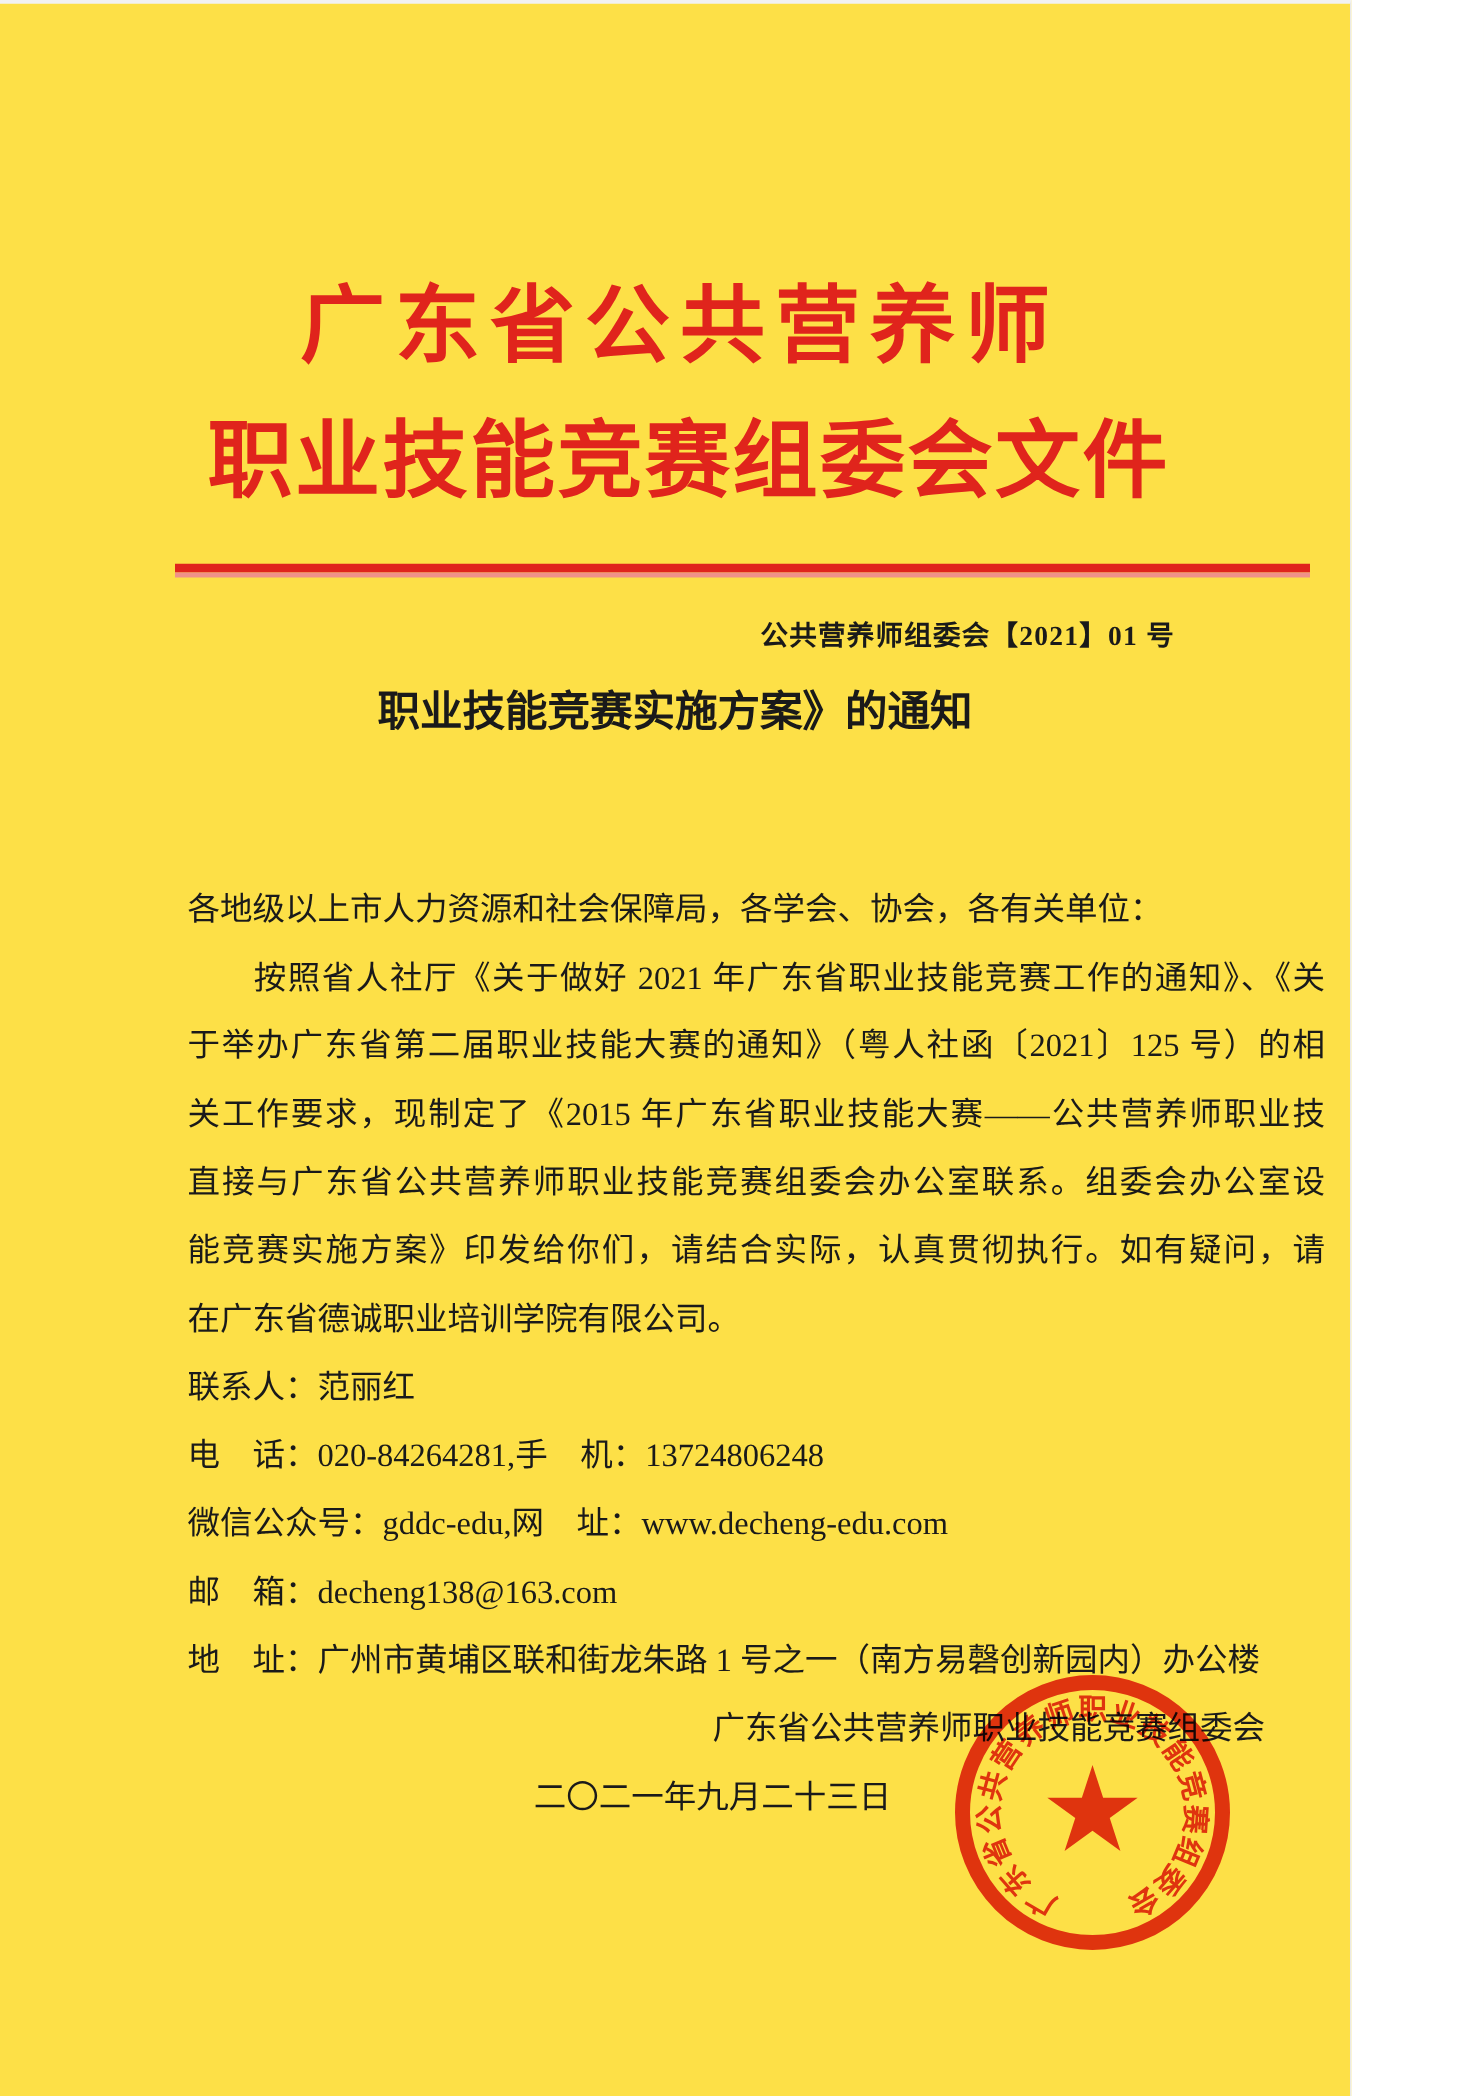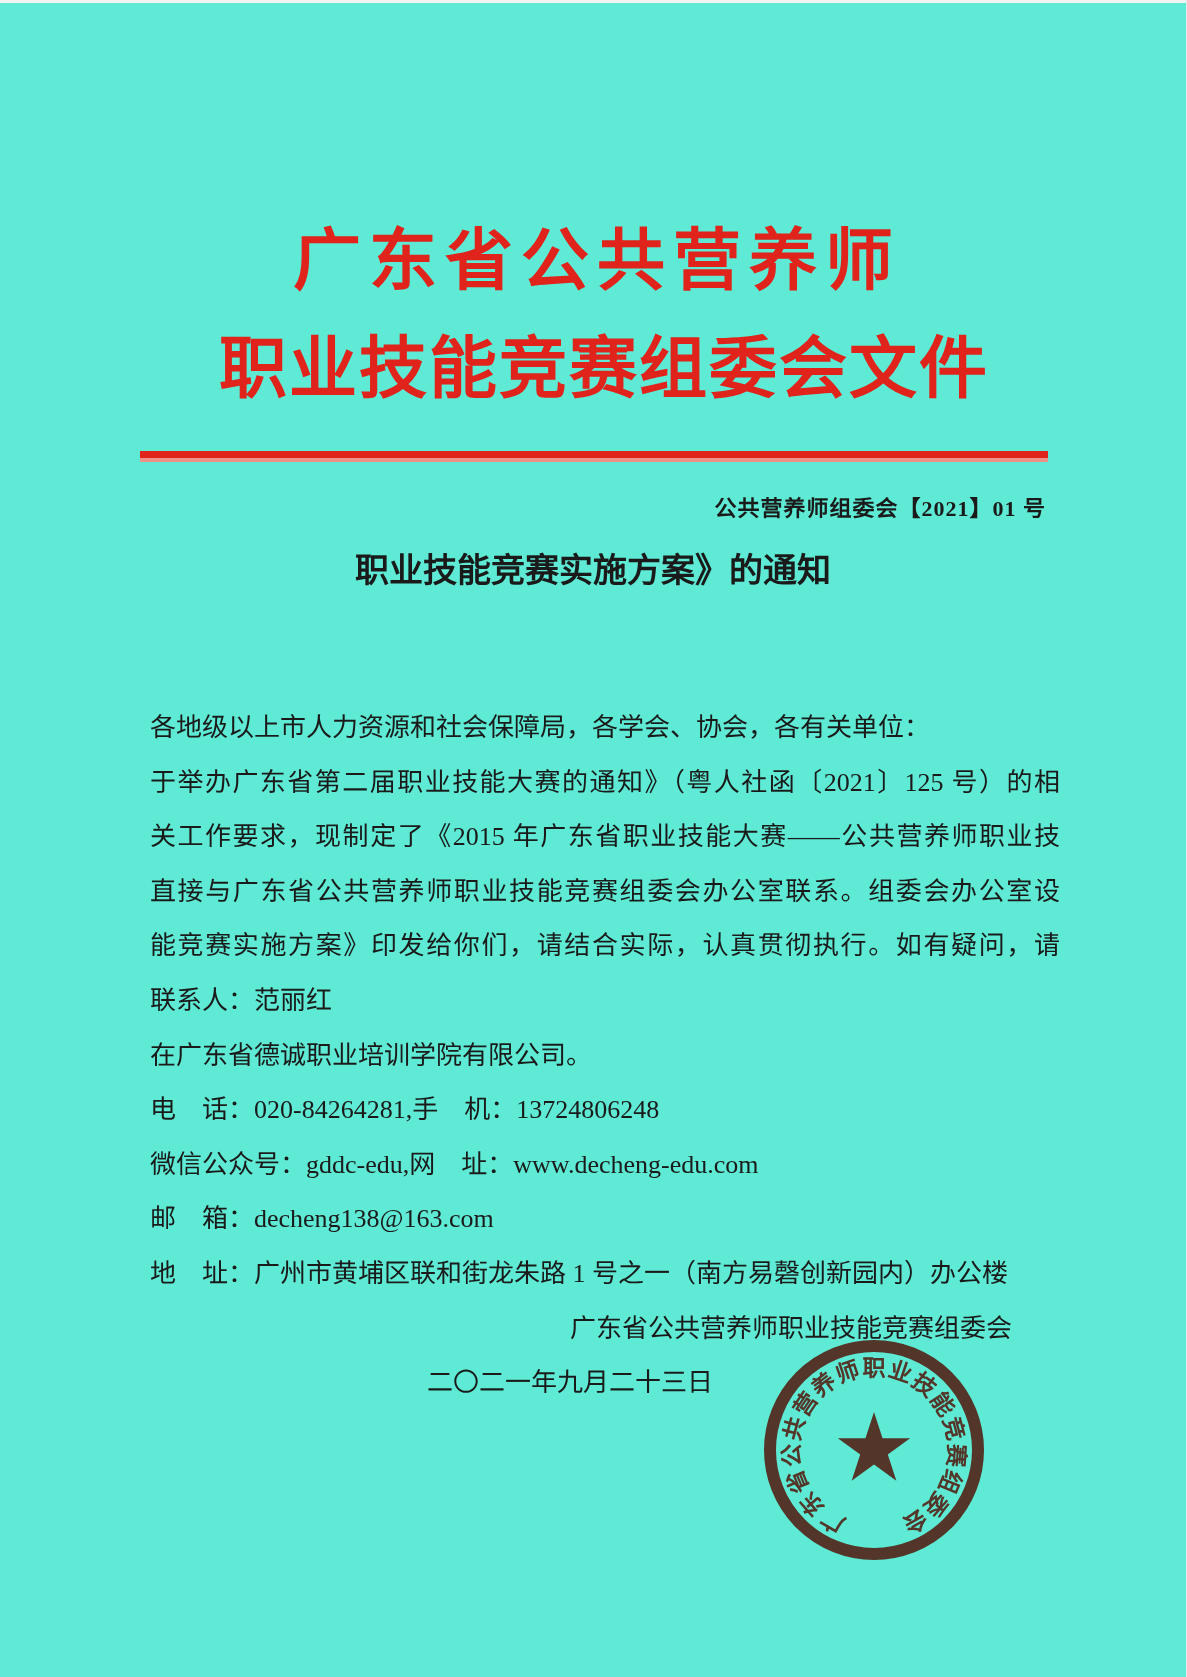--- a/index.html
+++ b/index.html
@@ -5,22 +5,22 @@
   :root{
     --accent:#e0241c;
     --accent-soft:#ef9189;
     --seal:#df2a1f;
     --ink:#1a1a1a;
   }
   *{margin:0;padding:0;box-sizing:border-box;}
   html,body{background:#ffffff;}
   .page{
     position:relative;
-    width:1187px;height:1677px;
-    background:#5eead4;
+    width:1081px;height:1677px;
+    background:#fde047;
     border-top:3px solid #f2f2f2;
     border-right:1px solid #e9e9e9;
     overflow:hidden;
     font-family:"Liberation Serif","DejaVu Serif",serif;
     color:var(--ink);
   }
   .hdr{
     position:absolute;left:0;width:100%;
     text-align:center;
     color:var(--accent);
@@ -77,26 +77,27 @@
   </div>
 
   <div class="docno">公共营养师组委会【2021】01 号</div>
 
   <div class="title">
     <div>职业技能竞赛实施方案》的通知</div>
   </div>
 
   <div class="body-block">
     <div class="bline">各地级以上市人力资源和社会保障局，各学会、协会，各有关单位：</div>
+    <div class="fill indent">按照省人社厅《关于做好 2021 年广东省职业技能竞赛工作的通知》、《关</div>
     <div class="fill">于举办广东省第二届职业技能大赛的通知》（粤人社函〔2021〕125 号）的相</div>
     <div class="fill">关工作要求，现制定了《2015 年广东省职业技能大赛——公共营养师职业技</div>
     <div class="fill">直接与广东省公共营养师职业技能竞赛组委会办公室联系。组委会办公室设</div>
     <div class="fill">能竞赛实施方案》印发给你们，请结合实际，认真贯彻执行。如有疑问，请</div>
+    <div class="bline">在广东省德诚职业培训学院有限公司。</div>
     <div class="bline">联系人：范丽红</div>
-    <div class="bline">在广东省德诚职业培训学院有限公司。</div>
     <div class="bline">电　话：020-84264281,手　机：13724806248</div>
     <div class="bline">微信公众号：gddc-edu,网　址：www.decheng-edu.com</div>
     <div class="bline">邮　箱：decheng138@163.com</div>
     <div class="bline">地　址：广州市黄埔区联和街龙朱路 1 号之一（南方易磬创新园内）办公楼</div>
     <div class="sig">广东省公共营养师职业技能竞赛组委会</div>
     <div class="date">二〇二一年九月二十三日</div>
   </div>
 
   <svg class="seal" viewBox="-120 -120 240 240" xmlns="http://www.w3.org/2000/svg">
     <circle class="seal-ring" cx="0" cy="0" r="104"></circle>

